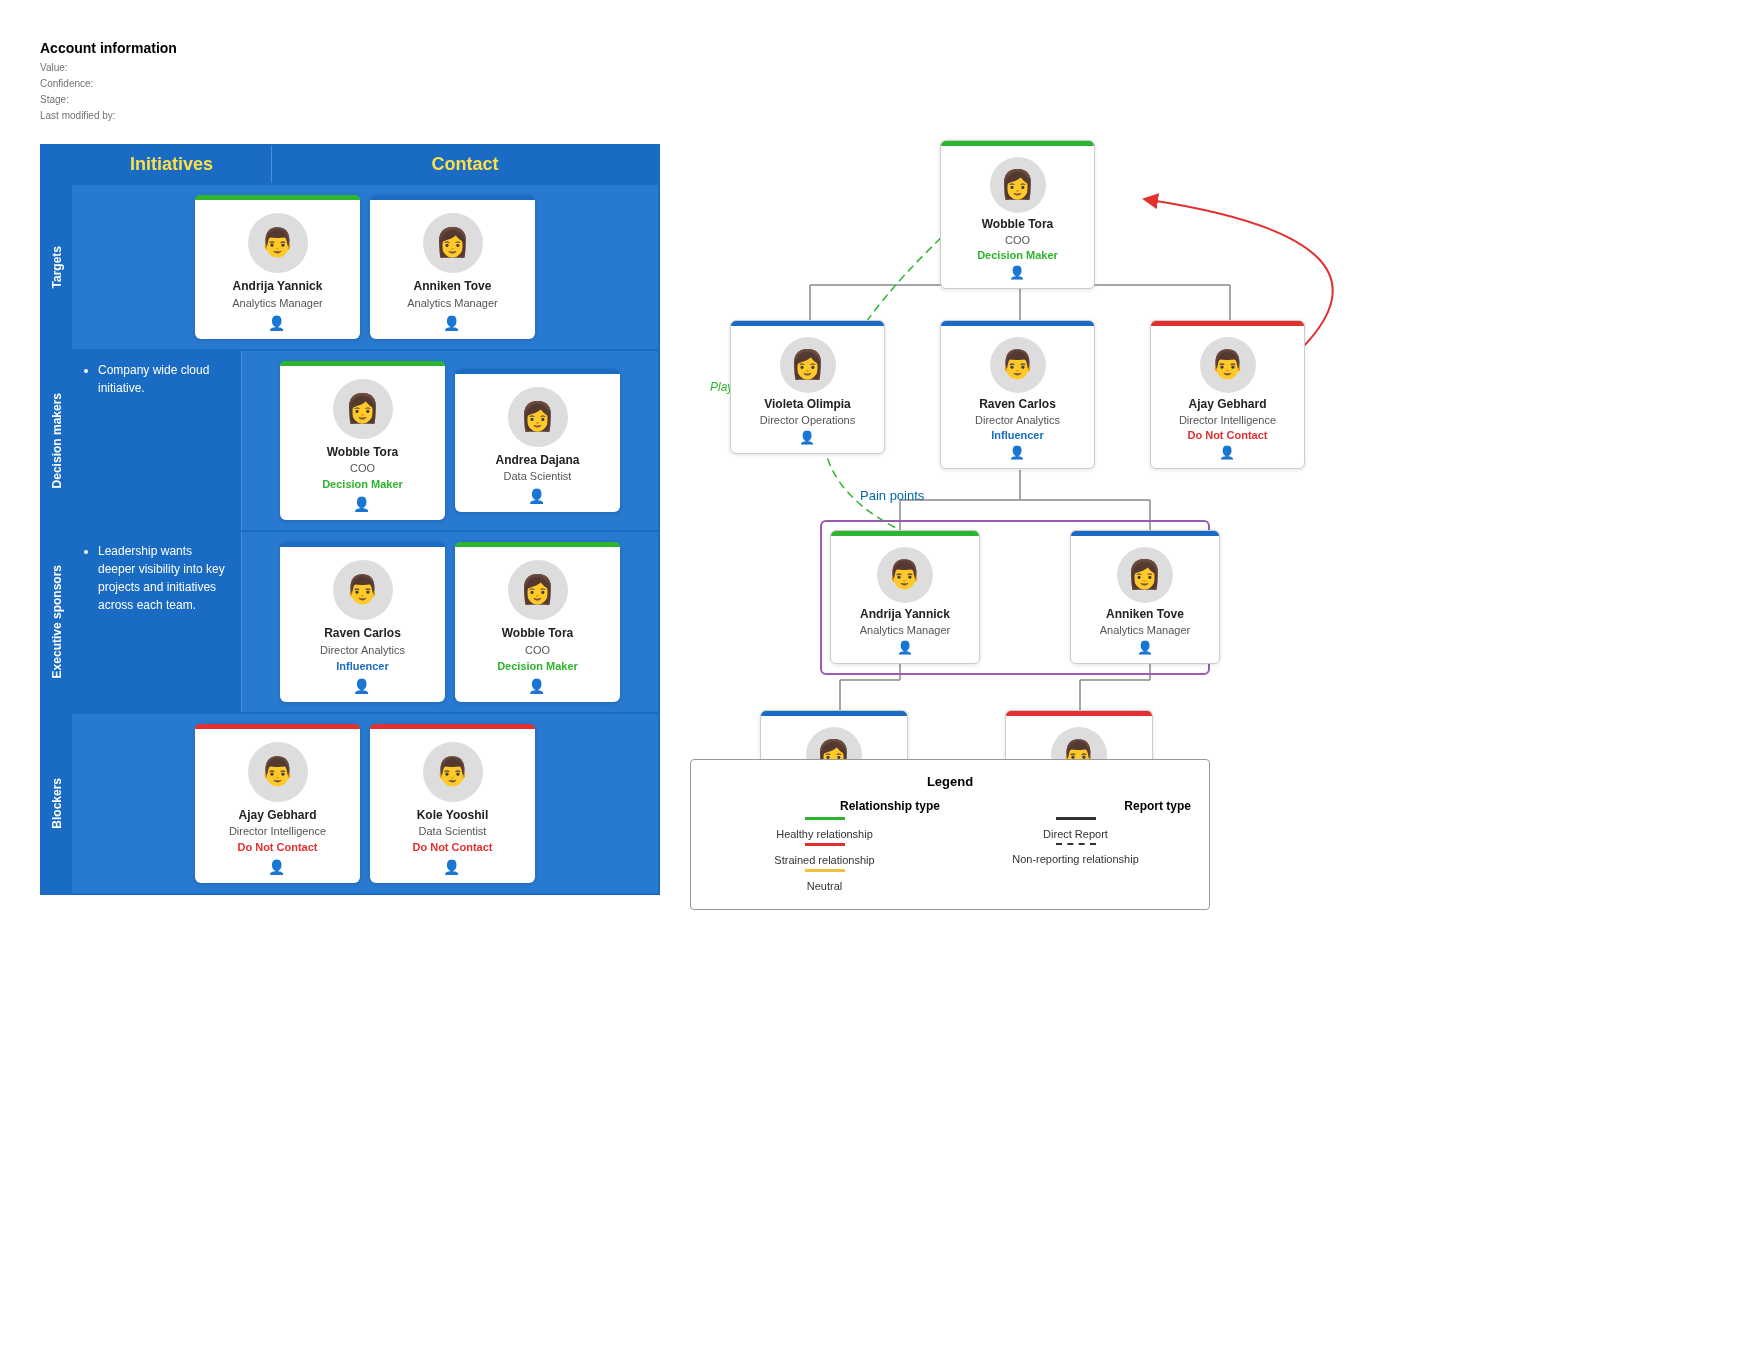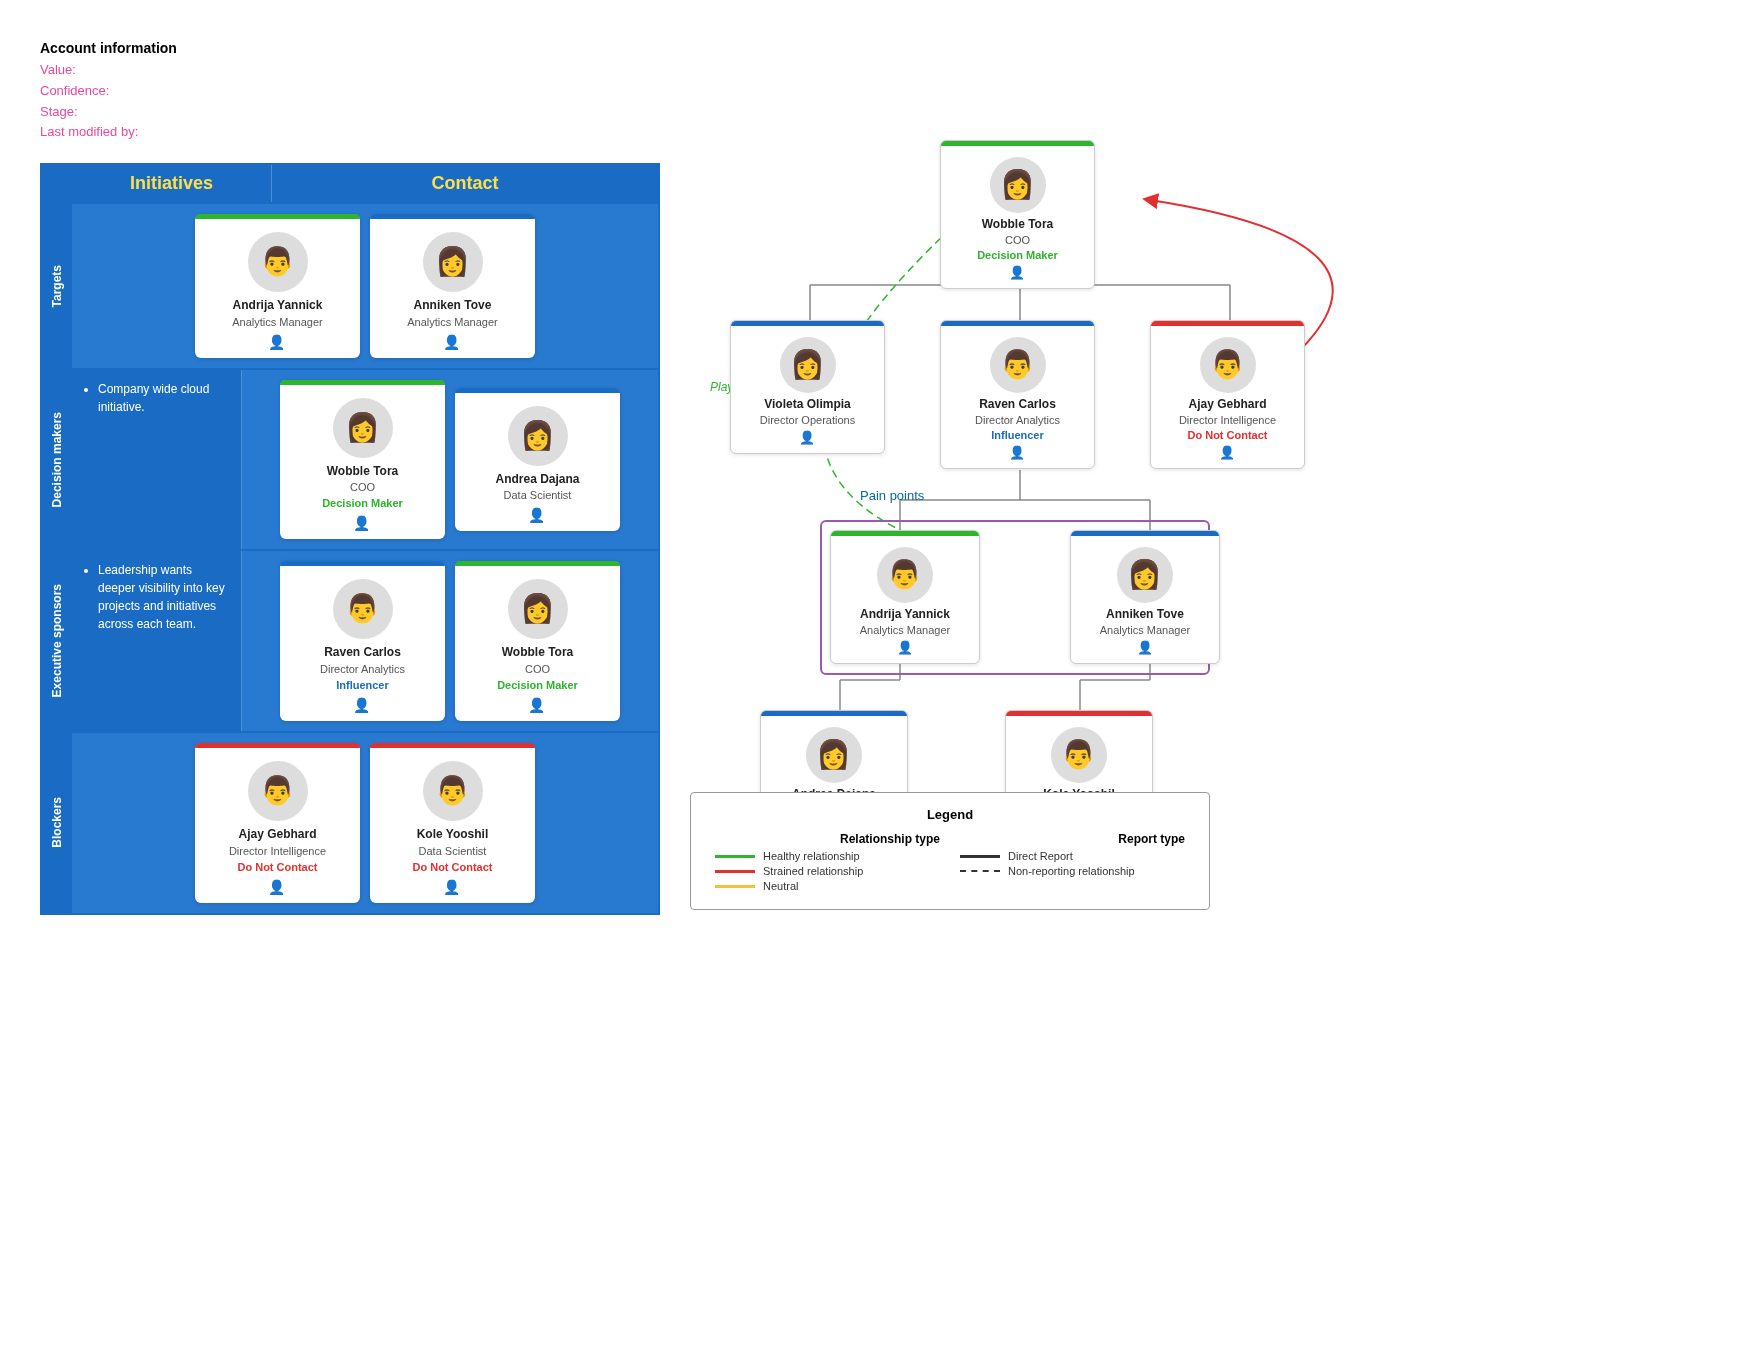--- a/index.html
+++ b/index.html
@@ -22,22 +22,22 @@
 
     .account-info {
       margin-bottom: 20px;
     }
     .account-info h3 {
       font-weight: bold;
       font-size: 14px;
       margin-bottom: 4px;
     }
     .account-info p {
-      font-size: 13px;
-      color: #ec4899;
+      font-size: 10px;
+      color: #737373;
       line-height: 1.6;
     }
 
     
     .initiatives-table {
       border: 2px solid #1a6bc4;
       border-collapse: collapse;
       width: 100%;
     }
     .initiatives-table .header-row {
@@ -244,21 +244,21 @@
     }
 
     
     .legend {
       position: absolute;
       bottom: 30px;
       left: 0px;
       width: 520px;
       border: 1.5px solid #999;
       border-radius: 4px;
-      padding: 14px 24px;
+      padding: 14px 18px;
       background: #fff;
     }
     .legend h4 {
       text-align: center;
       font-size: 13px;
       font-weight: bold;
       margin-bottom: 10px;
     }
     .legend-grid {
       display: grid;
@@ -271,20 +271,21 @@
       margin-bottom: 4px;
       text-align: right;
     }
     .legend-item {
       display: flex;
       align-items: center;
       gap: 8px;
       font-size: 11px;
       color: #333;
       margin-bottom: 3px;
+      flex-direction: column;
     }
     .legend-line {
       width: 40px;
       height: 3px;
       display: inline-block;
     }
     .legend-line-dashed {
       width: 40px;
       height: 0;
       border-top: 2px dashed #333;

